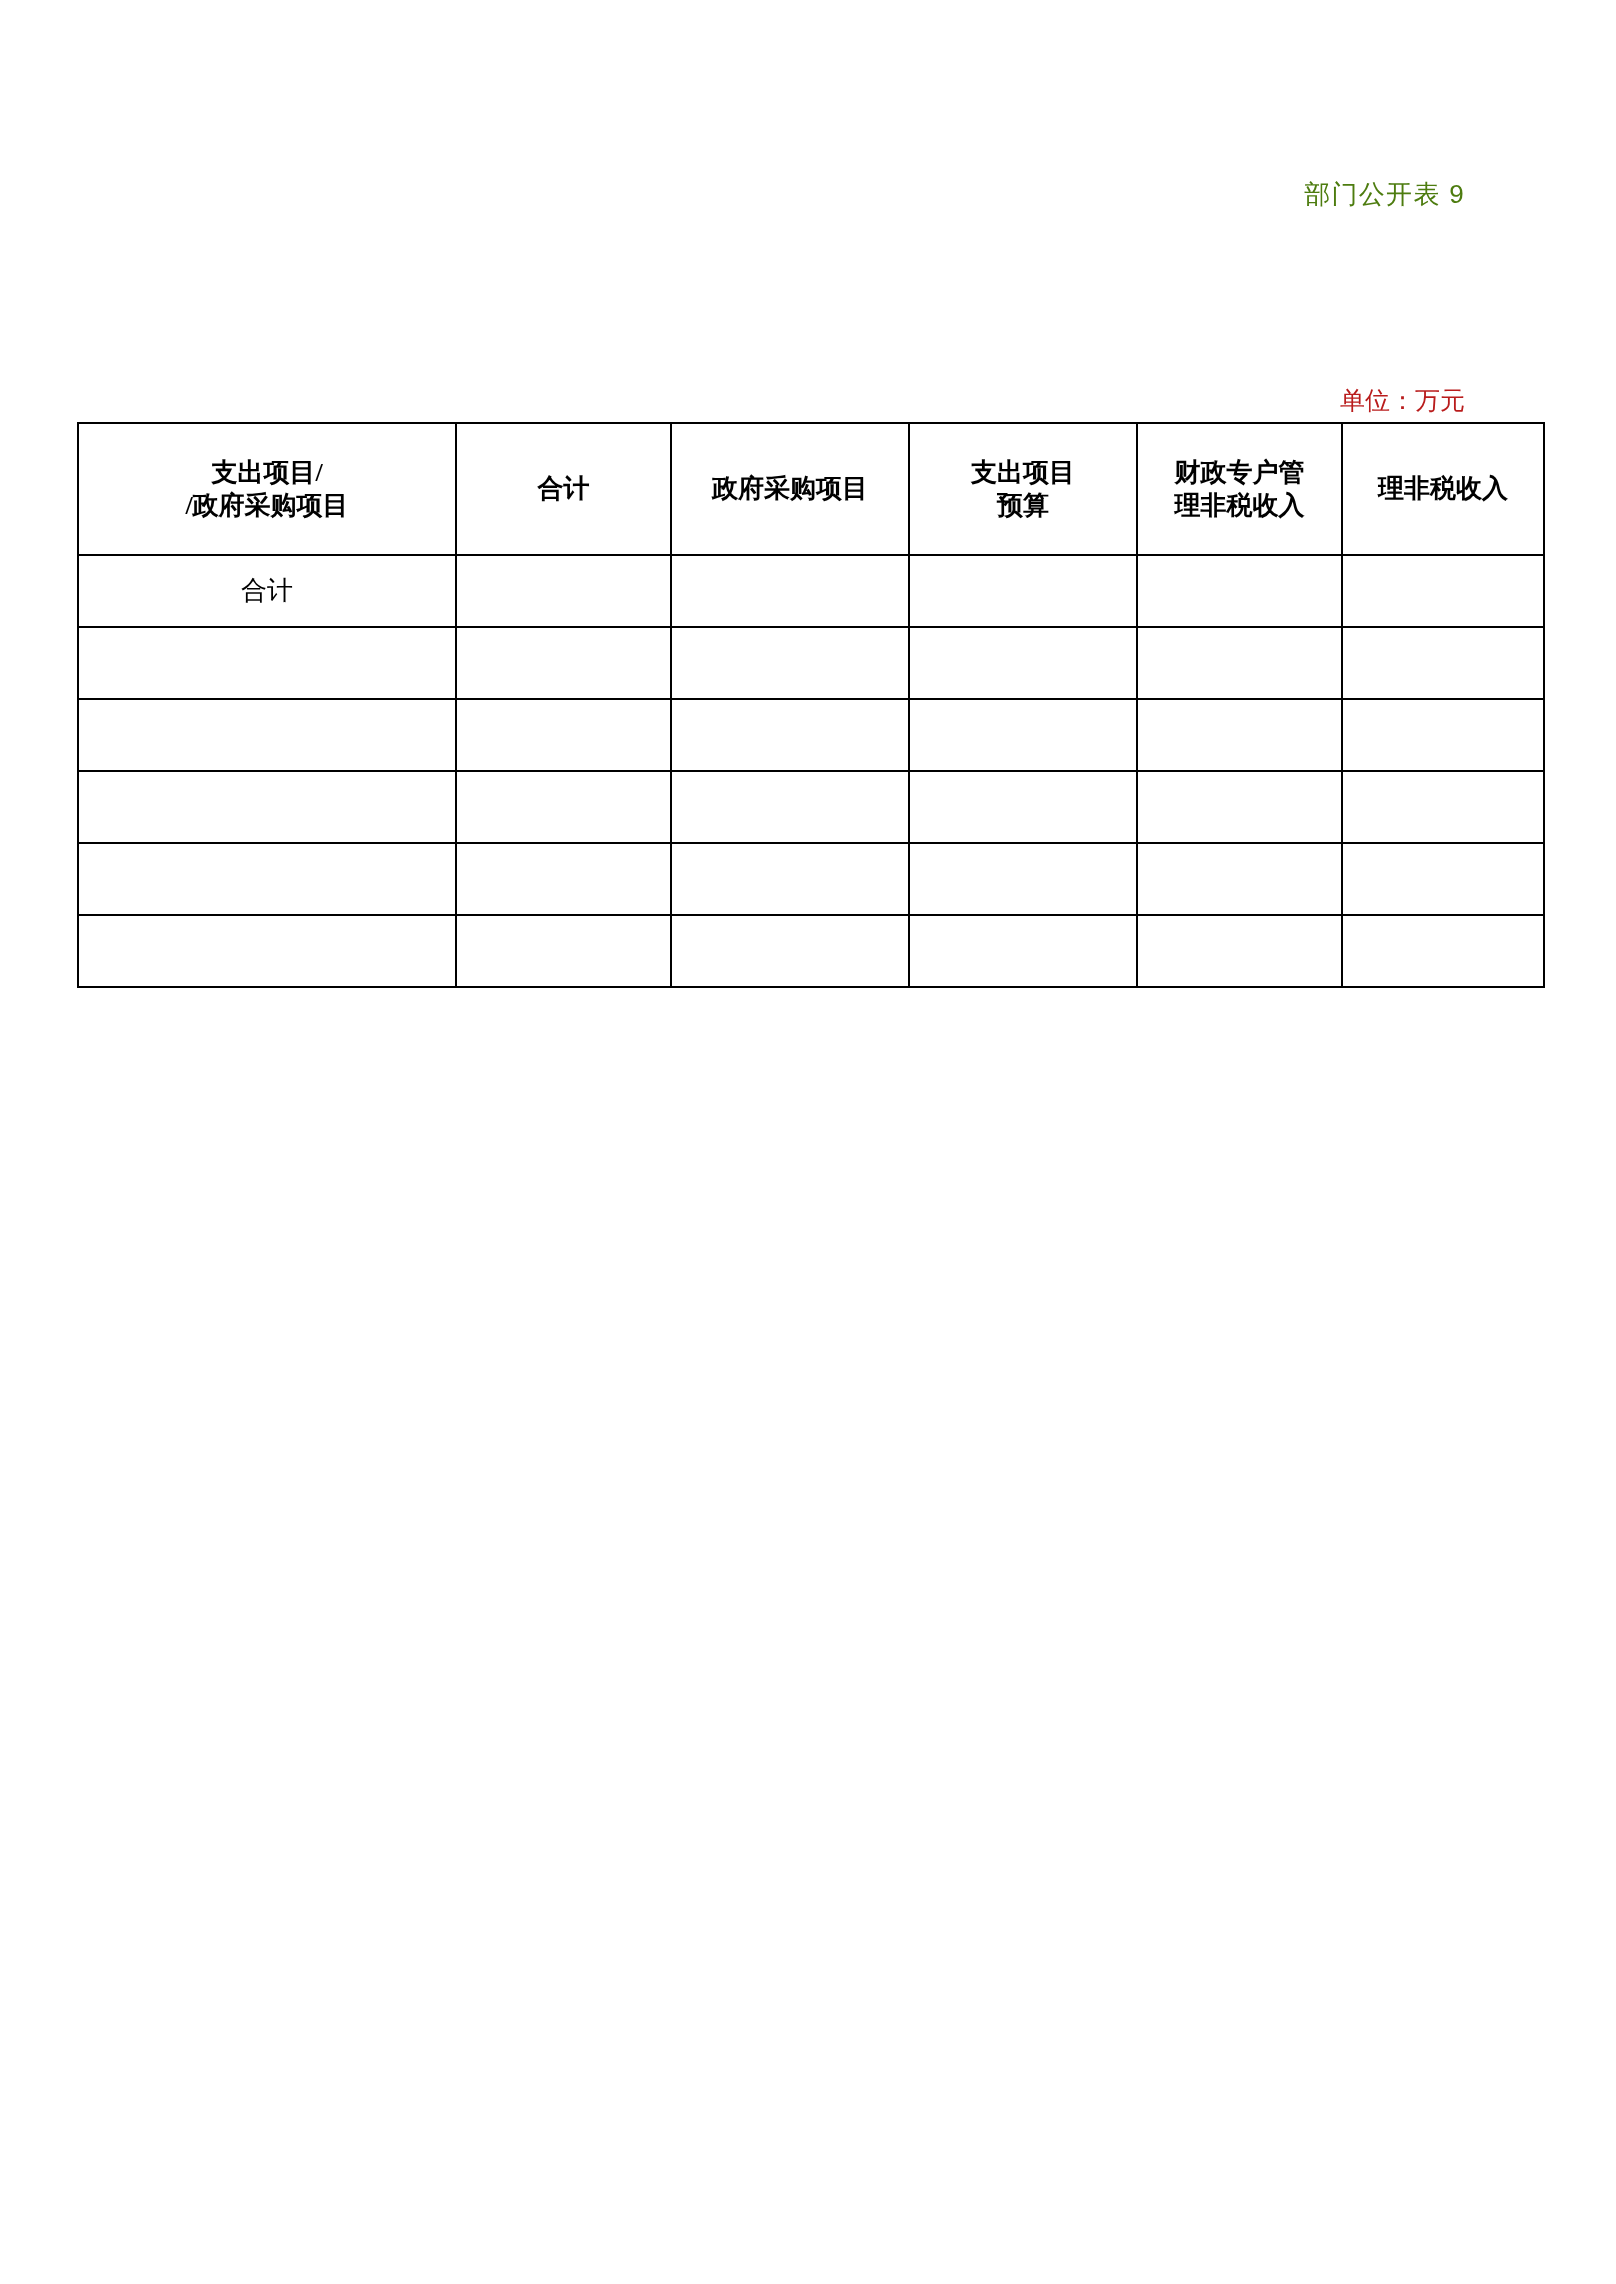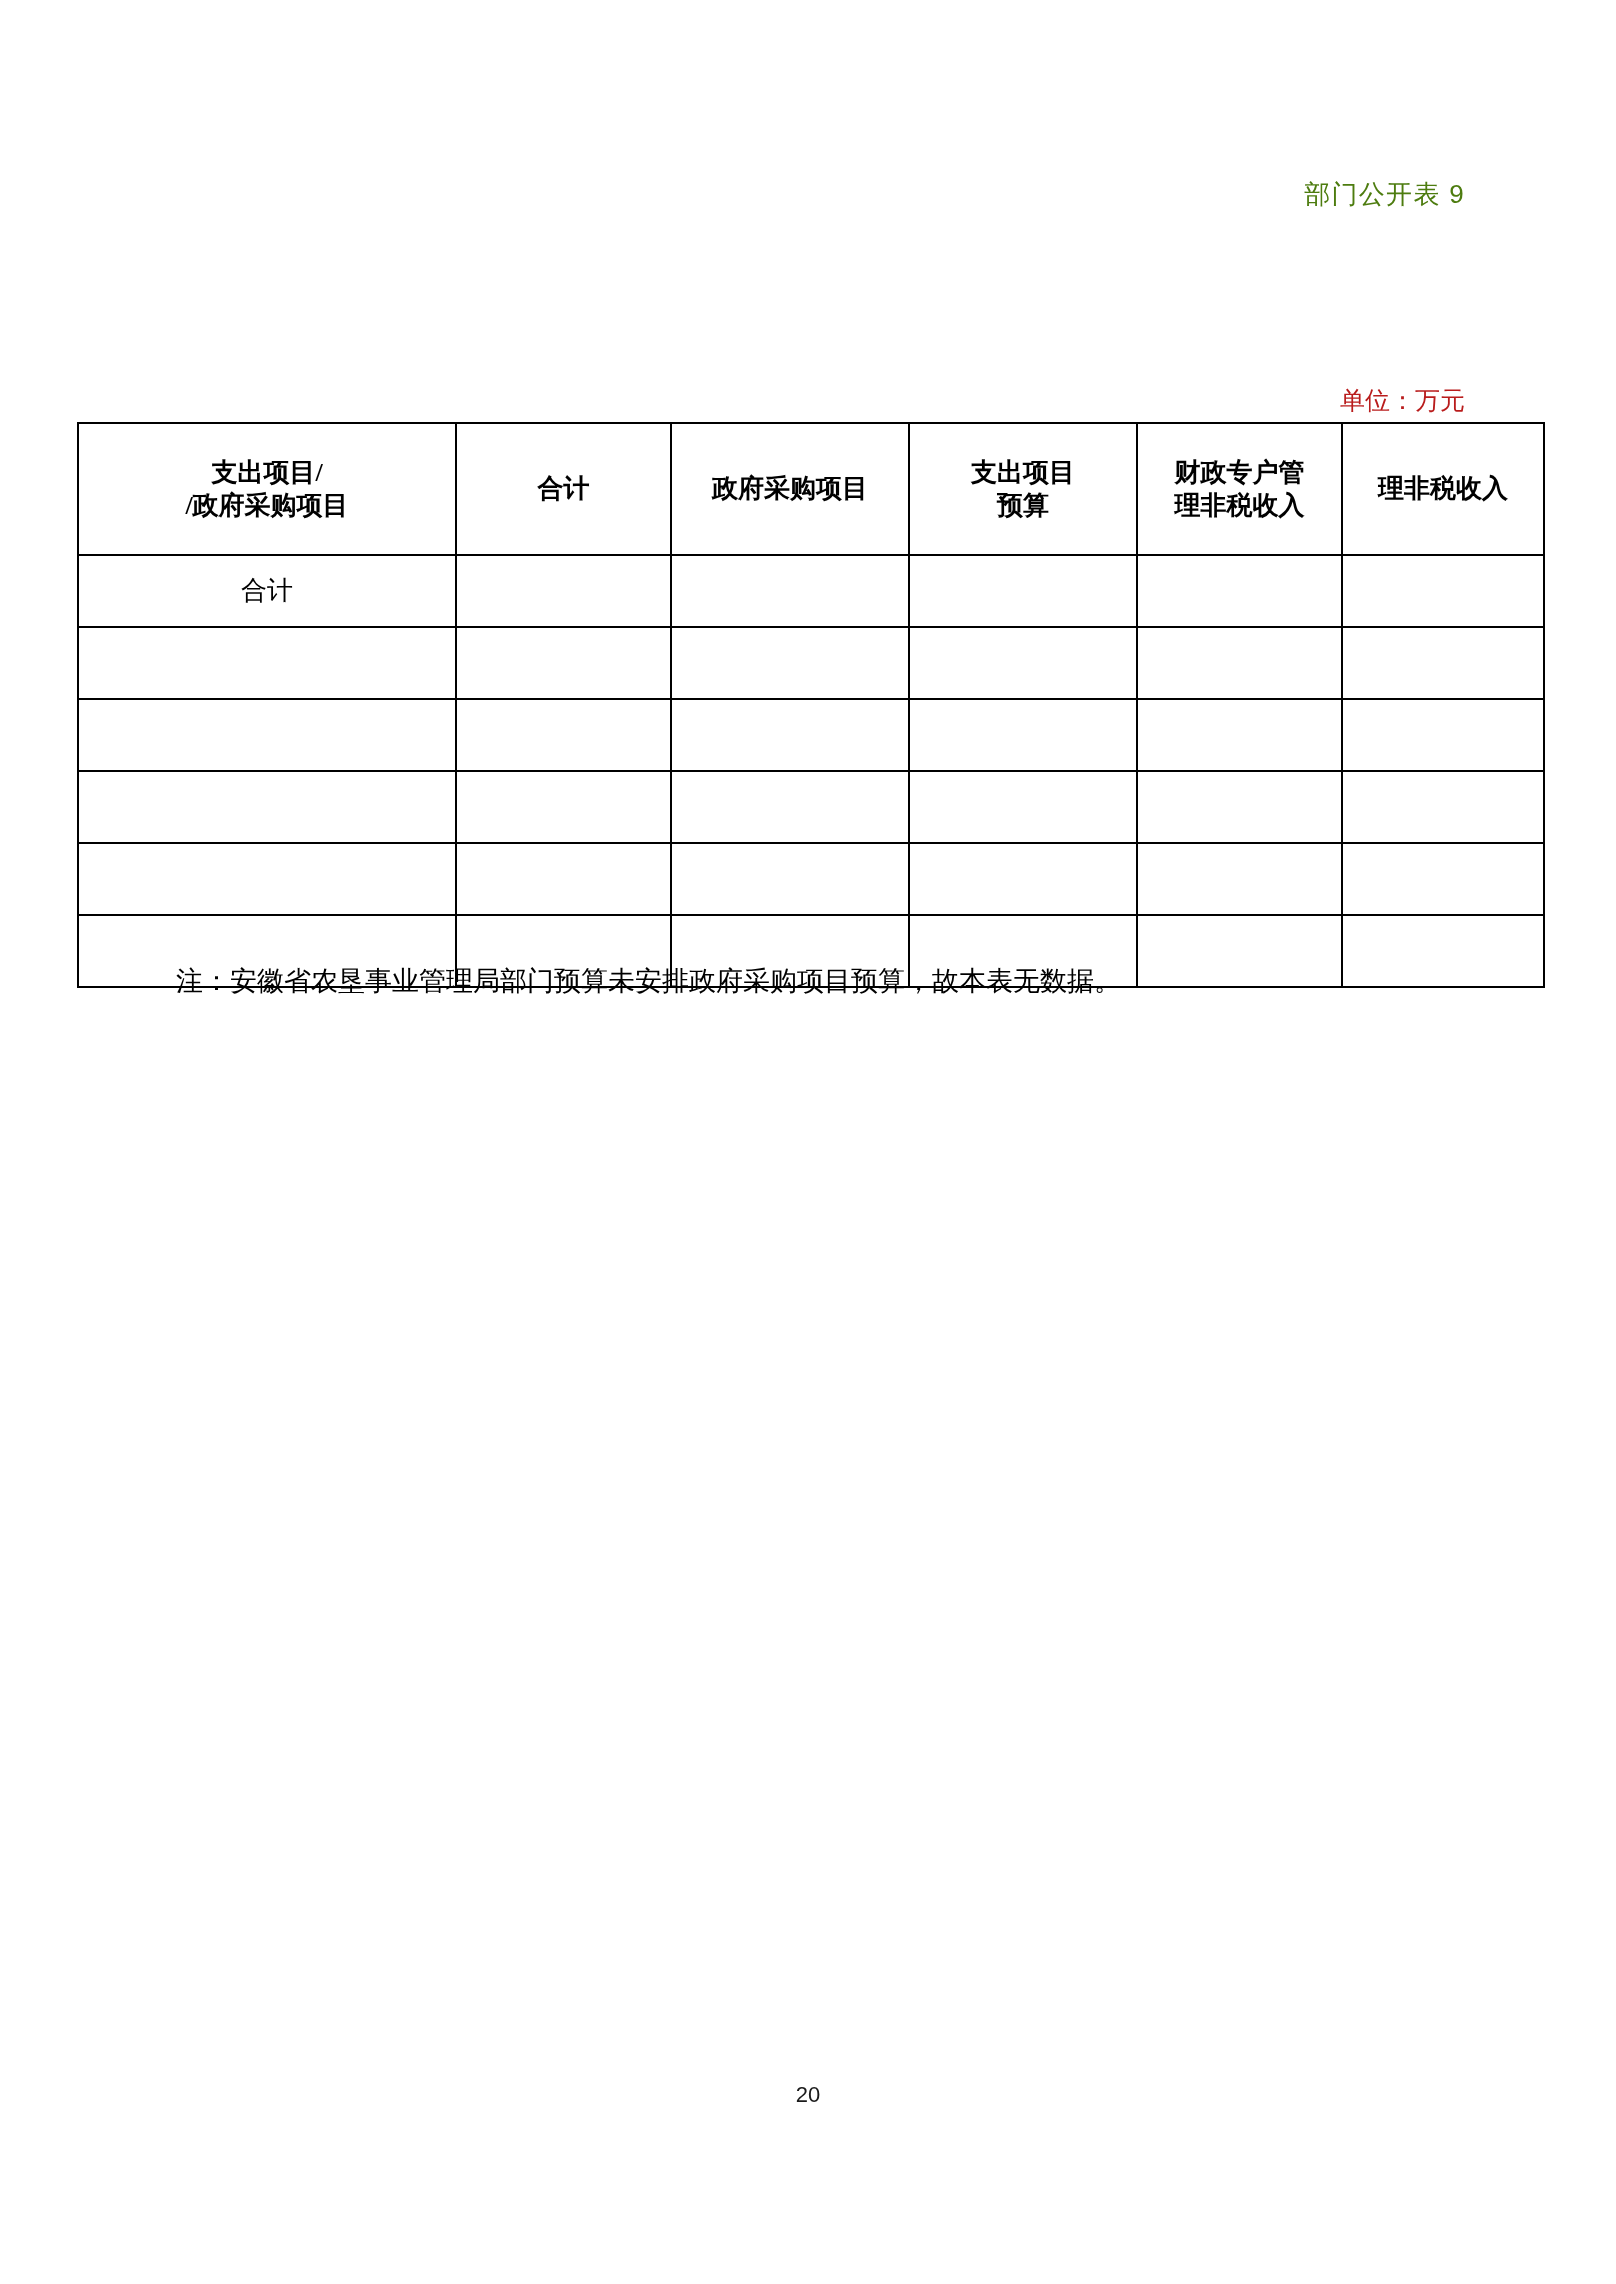--- a/index.html
+++ b/index.html
@@ -221,18 +221,16 @@
           <td></td>
           <td></td>
           <td></td>
           <td></td>
           <td></td>
         </tr>
       </tbody>
     </table>
   </div>
 
-  <div class="doc-note">注：安徽省农垦事业管理局部门预算未安排政府采购项目预算，故本表无数据。</div>
-
-  <div class="page-number">20</div>
+
 
 </div>
 
 
 </body></html>

